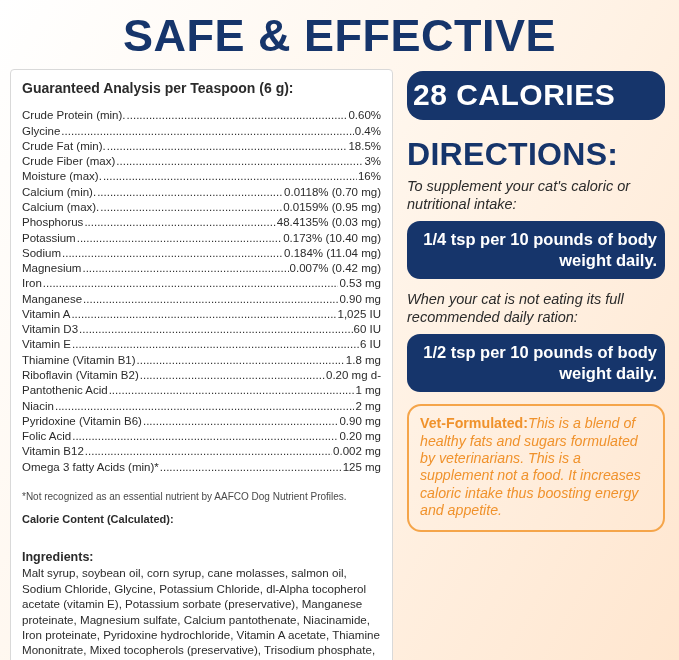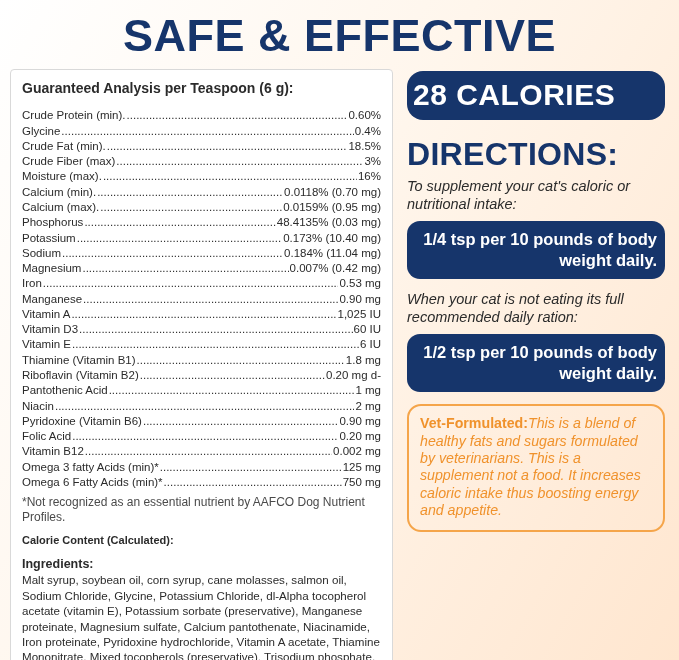--- a/index.html
+++ b/index.html
@@ -53,26 +53,26 @@
     margin:0 1px;
     color:#2b2b2b;
     letter-spacing:0px;
   }
   .ga-dots::after {
     content:"........................................................................................................................................";
     display:block;
     white-space:nowrap;
   }
   .ga-val { flex:0 0 auto; }
-  .footnote { font-size:12px; color:#4a4a4a; margin-top:5px; line-height:1.2; }
+  .footnote { font-size:10px; color:#4a4a4a; margin-top:16px; line-height:1.2; }
 
   .calorie { margin-top:9px; font-size:11px; color:#2b2b2b; line-height:1.3; }
   .calorie .lbl { font-weight:bold; }
 
-  .ingr-title { margin-top:10px; font-size:12.5px; font-weight:bold; color:#2b2b2b; }
+  .ingr-title { margin-top:24px; font-size:12.5px; font-weight:bold; color:#2b2b2b; }
   .ingr-text { font-size:11.6px; color:#2b2b2b; line-height:1.33; margin-top:1px; }
 
   
   .cal-badge {
     background:#16356b;
     color:#ffffff;
     border-radius:16px;
     text-align:left;
     padding:9px 6px 10px 6px;
     margin-bottom:16px;
@@ -233,25 +233,20 @@
         <div class="ga-row">
             <span class="ga-name">Vitamin B12</span>
             <span class="ga-dots"></span>
             <span class="ga-val">0.002 mg</span>
           </div>
         <div class="ga-row">
             <span class="ga-name">Omega 3 fatty Acids (min)*</span>
             <span class="ga-dots"></span>
             <span class="ga-val">125 mg</span>
           </div>
-        <div class="ga-row">
-            <span class="ga-name">Omega 6 Fatty Acids (min)*</span>
-            <span class="ga-dots"></span>
-            <span class="ga-val">750 mg</span>
-          </div>
       </div>
 
       <div class="footnote">*Not recognized as an essential nutrient by AAFCO Dog Nutrient Profiles.</div>
 
       <div class="calorie">
         <div class="lbl">Calorie Content (Calculated):</div>
       </div>
 
       <div class="ingr-title">Ingredients:</div>
       <div class="ingr-text">Malt syrup, soybean oil, corn syrup, cane molasses, salmon oil, Sodium Chloride, Glycine, Potassium Chloride, dl-Alpha tocopherol acetate (vitamin E), Potassium sorbate (preservative), Manganese proteinate, Magnesium sulfate, Calcium pantothenate, Niacinamide, Iron proteinate, Pyridoxine hydrochloride, Vitamin A acetate, Thiamine Mononitrate, Mixed tocopherols (preservative), Trisodium phosphate, Riboflavin, Potassium iodide, Choline bitartrate, d-Activated animal sterol (vitamin D3 supplement), Folic acid and Vitamin B12 supplement</div>

